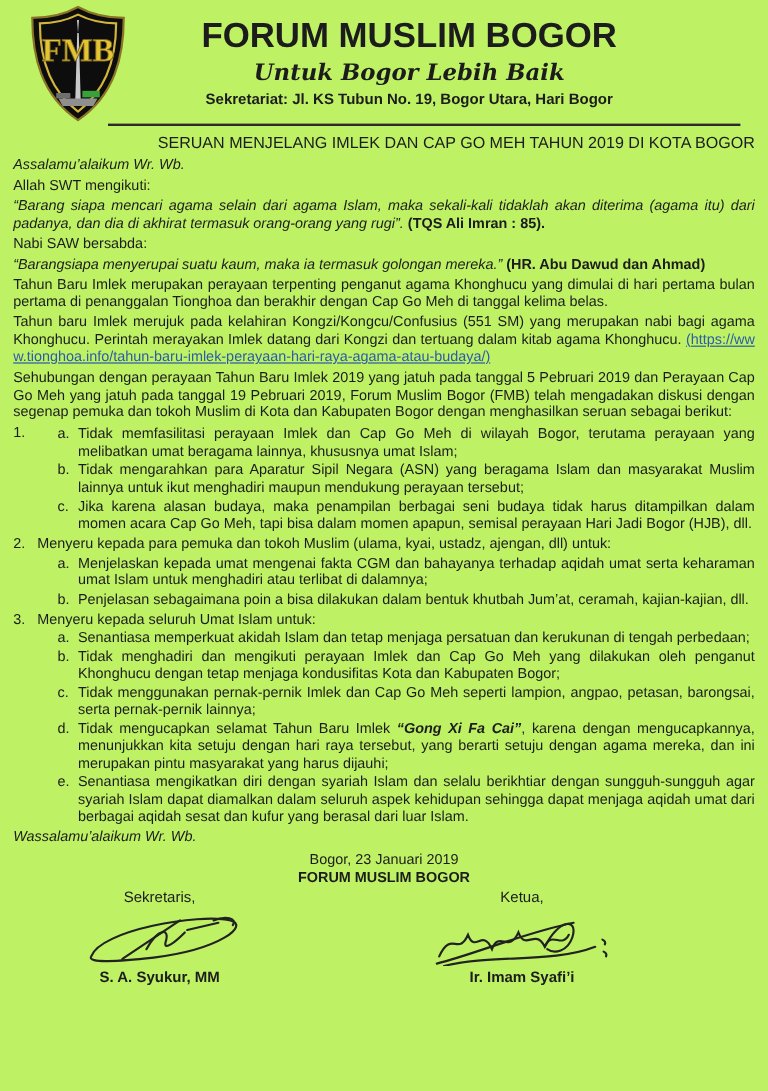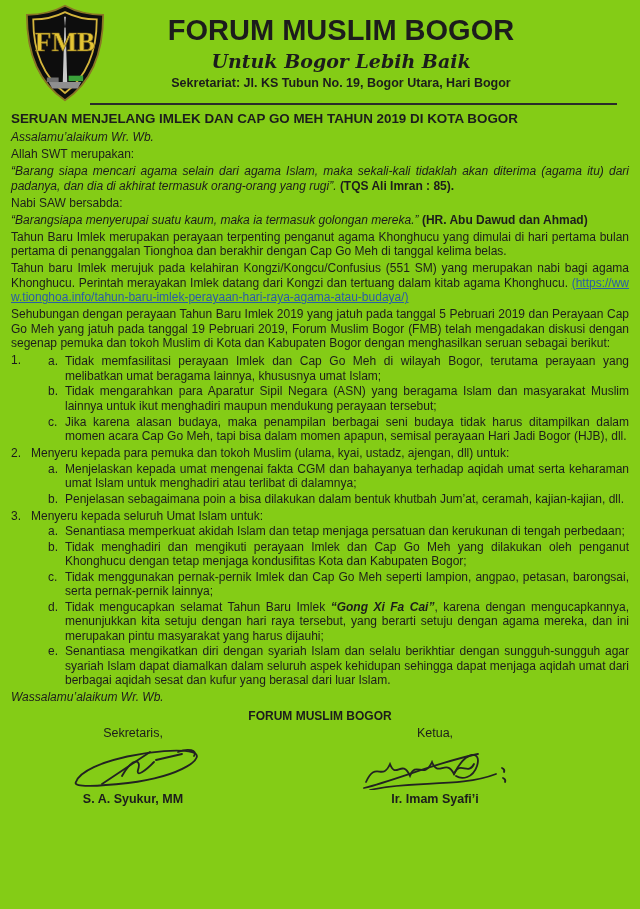--- a/index.html
+++ b/index.html
@@ -1,38 +1,38 @@
 <!DOCTYPE html>
 <html><head>
 <meta charset="utf-8">
 <style>
   * { box-sizing: border-box; }
   html, body { margin: 0; padding: 0; background: #ffffff; }
   .page {
     position: relative;
     width: 640px; height: 909px;
     margin: 0 auto;
-    background: #84cc16;
+    background: #bef264;
     color: #1c1c1c;
     font-family: "Liberation Sans", sans-serif;
     overflow: hidden;
   }
 
   
   .hdr { position: relative; height: 98px; padding-top: 6px; }
   .hdr-logo { position: absolute; left: 16px; top: 4px; width: 98px; height: 98px; }
   .hdr-text { margin-left: 42px; text-align: center; }
   .org-title { font-size: 29px; font-weight: bold; letter-spacing: 0px; line-height: 1.15; margin-top: 8px; }
   .org-tagline { font-family: "DejaVu Serif", serif; font-style: italic; font-weight: bold; font-size: 19px; margin-top: 3px; }
   .org-secretariat { font-size: 12.5px; font-weight: bold; margin-top: 4px; }
   .hdr-rule { margin: 5px 0 0 90px; width: 527px; height: 2px; background: #2b2b2b; }
 
   
   .doc { padding: 4px 11px 0 11px; font-size: 12px; line-height: 1.21; text-align: justify; }
-  .doc-heading { font-size: 13.4px; font-weight: bold; text-align: left; margin: 2px 0 3px 0; }
+  .doc-heading { font-size: 13.4px; font-weight: normal; text-align: right; margin: 2px 0 3px 0; }
   .doc p { margin: 2.5px 0; }
   .it { font-style: italic; }
   .b { font-weight: bold; }
   .q { margin: 1.5px 0; }
   .link { color: #2a5ca8; text-decoration: underline; cursor: pointer; word-break: break-all; }
 
   .li { display: flex; margin: 2.5px 0 0 0; }
   .li-num { flex: none; width: 20px; }
   .li-body { flex: 1; }
   .sub { display: flex; margin-left: 17px; margin-top: 1px; }
@@ -71,21 +71,21 @@
     </div>
   </div>
   <div class="hdr-rule"></div>
 
   <div class="doc">
 
     <div class="doc-heading">SERUAN MENJELANG IMLEK DAN CAP GO MEH TAHUN 2019 DI KOTA BOGOR</div>
 
     <p class="it">Assalamu’alaikum Wr. Wb.</p>
 
-    <p>Allah SWT merupakan:</p>
+    <p>Allah SWT mengikuti:</p>
 
     <p class="q"><span class="it">“Barang siapa mencari agama selain dari agama Islam, maka sekali-kali tidaklah akan diterima (agama itu) dari padanya, dan dia di akhirat termasuk orang-orang yang rugi”.</span> <span class="b">(TQS Ali Imran : 85).</span></p>
 
 
     <p>Nabi SAW bersabda:</p>
 
     <p class="q"><span class="it">“Barangsiapa menyerupai suatu kaum, maka ia termasuk golongan mereka.”</span> <span class="b">(HR. Abu Dawud dan Ahmad)</span></p>
 
     <p>Tahun Baru Imlek merupakan perayaan terpenting penganut agama Khonghucu yang dimulai di hari pertama bulan pertama di penanggalan Tionghoa dan berakhir dengan Cap Go Meh di tanggal kelima belas.</p>
 
@@ -150,20 +150,21 @@
           <span class="sub-letter">e.</span>
           <div class="sub-text">Senantiasa mengikatkan diri dengan syariah Islam dan selalu berikhtiar dengan sungguh-sungguh agar syariah Islam dapat diamalkan dalam seluruh aspek kehidupan sehingga dapat menjaga aqidah umat dari berbagai aqidah sesat dan kufur yang berasal dari luar Islam.</div>
         </div>
       </div>
     </div>
 
     <p class="it">Wassalamu’alaikum Wr. Wb.</p>
   </div>
 
   <div class="closing">
+    <div>Bogor, 23 Januari 2019</div>
     <div class="org">FORUM MUSLIM BOGOR</div>
   </div>
 
   <div class="sig-row">
     <div class="sig-col">
       <div class="sig-role">Sekretaris,</div>
       <svg class="sig-img" width="150" height="48" viewBox="0 0 150 48" aria-hidden="true">
         <g fill="none" stroke="#222222" stroke-width="1.8" stroke-linecap="round">
           <path d="M18,40 C26,18 108,4 134,10 C150,14 126,34 70,41 C42,44 14,46 18,40 Z"></path>
           <path d="M64,34 C74,16 84,16 80,28 C78,36 88,28 96,20"></path>

